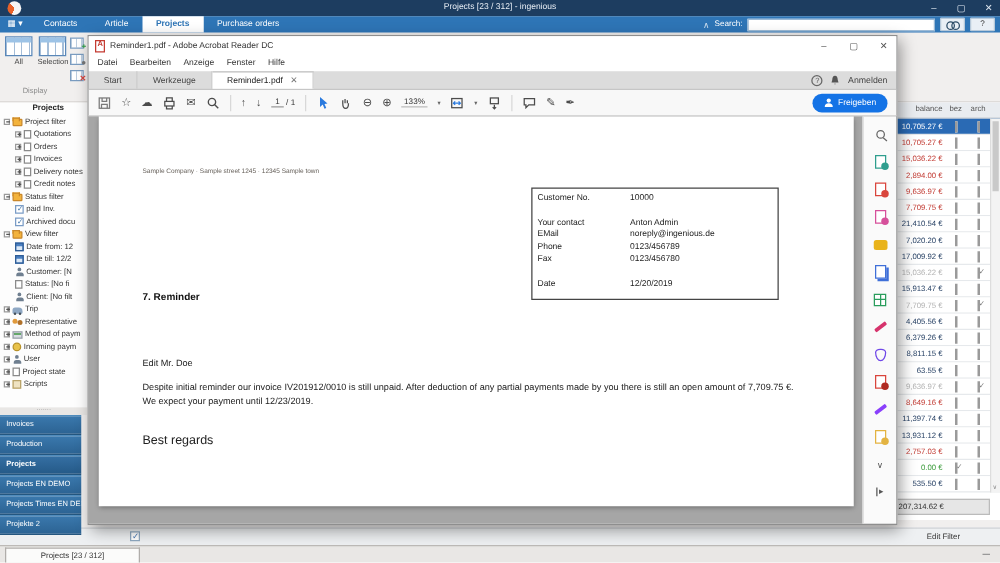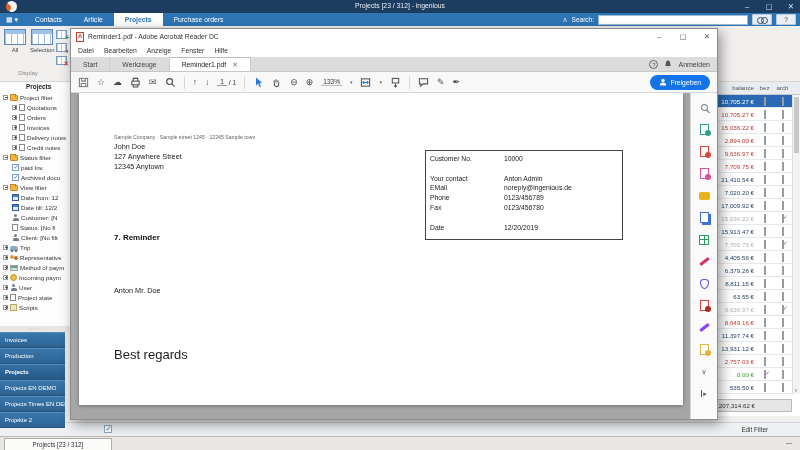--- a/index.html
+++ b/index.html
@@ -148,21 +148,21 @@
   .tool .coll{font-size:7px;color:#555;border-left:1px solid #555;padding-left:1px;line-height:7px}
   .page{position:absolute;left:8px;top:0;width:604px;height:312px;background:#fff;box-shadow:0 1px 4px rgba(0,0,0,.35)}
   .sender{position:absolute;left:35px;top:41px;font-size:5.2px;color:#66605a}
   .recipient{position:absolute;left:35px;top:49px;font-size:7.3px;color:#222;line-height:10px}
   .infobox{position:absolute;left:346px;top:57px;width:198px;height:90px;border:1px solid #444;padding:3px 4px;font-size:6.8px;color:#222}
   .ibrow{display:flex;height:9.8px;line-height:9.8px}
   .ibrow .l{width:74px}
   .subject{position:absolute;left:35px;top:140px;font-size:8px;font-weight:bold;color:#111}
   .salutation{position:absolute;left:35px;top:193px;font-size:7.3px;color:#222}
   .bodytxt{position:absolute;left:35px;top:212px;width:530px;font-size:7.3px;color:#222;line-height:10.5px}
-  .closing{position:absolute;left:35px;top:254px;font-size:13px;color:#222}
+  .closing{position:absolute;left:35px;top:254px;font-size:10px;color:#222}
 </style>
 </head>
 <body style="--titlebar: #1d3d60; --tabblue: #2e75b6; --selrow: #2a6ab4; --red: #c23b33; --navy: #1f3a5f; --green: #3a9b3a; --adobeblue: #1473e6; --docgray: #a6a6a6;">
 
 <div class="titlebar">
   <span class="logo"></span>
   <span class="app-title">Projects [23 / 312] - ingenious</span>
   <span class="winctl" style="right:44px">–</span>
   <span class="winctl" style="right:22px">▢</span>
   <span class="winctl" style="right:0">✕</span>
@@ -570,25 +570,20 @@
       <svg width="8" height="8" viewBox="0 0 8 8" fill="#fff">
           <circle cx="4" cy="2.4" r="1.7"></circle>
           <path d="M0.8 7.5 a3.2,3 0 0 1 6.4,0 Z"></path>
         </svg>
       <span>Freigeben</span>
     </span>
   </div>
   <div class="a-doc">
     <div class="page">
       <div class="sender">Sample Company · Sample street 1245 · 12345 Sample town</div>
-      <div class="recipient">
-        <div>John Doe</div>
-        <div>127 Anywhere Street</div>
-        <div>12345 Anytown</div>
-      </div>
       <div class="infobox">
           <div class="ibrow">
             <span class="l">Customer No.</span>
             <span class="v">10000</span>
           </div>
           <div class="ibrow">
             <span class="l"></span>
             <span class="v"></span>
           </div>
           <div class="ibrow">
@@ -610,21 +605,22 @@
           <div class="ibrow">
             <span class="l"></span>
             <span class="v"></span>
           </div>
           <div class="ibrow">
             <span class="l">Date</span>
             <span class="v">12/20/2019</span>
           </div>
         </div>
       <div class="subject">7. Reminder</div>
-      <div class="salutation">Anton Mr. Doe</div>
+      <div class="salutation">Edit Mr. Doe</div>
+      <div class="bodytxt">Despite initial reminder our invoice IV201912/0010 is still unpaid. After deduction of any partial payments made by you there is still an open amount of 7,709.75 €. We expect your payment until 12/23/2019.</div>
       <div class="closing">Best regards</div>
     </div>
     <div class="tools-strip">
         <span class="tool">
           <span class="mag"></span>
         </span>
         <span class="tool">
           <span class="pg" style="border-color:#2f9e8e"></span>
           <span class="bdg" style="background:#2f9e8e"></span>
         </span>

